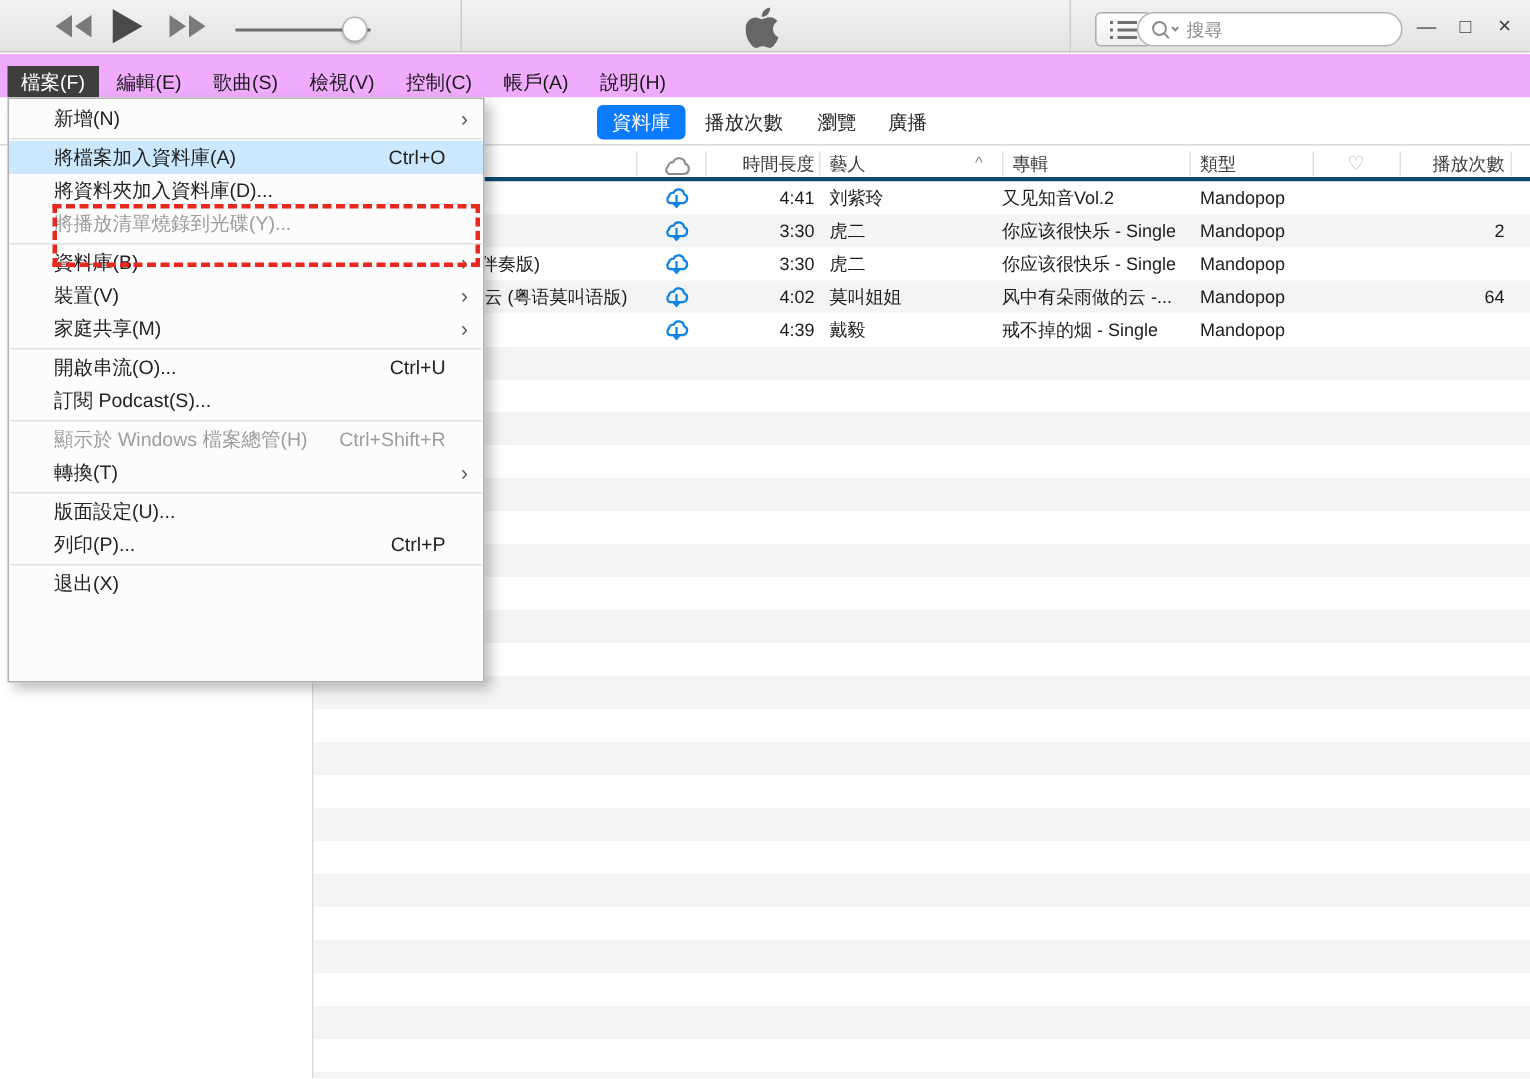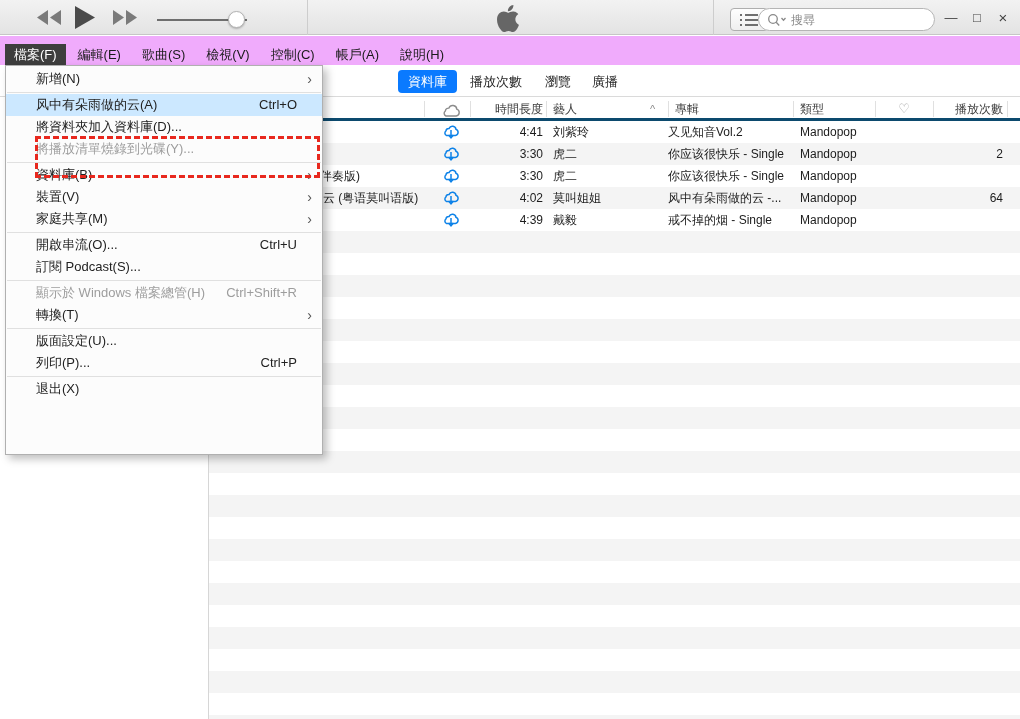--- a/index.html
+++ b/index.html
@@ -265,21 +265,21 @@
         <div class="cell c-plays"></div>
       </div>
     </div>
 
   <div class="stripes"></div>
 
   <div class="filemenu" id="filemenu">
     <div class="annotation"></div>
   <div class="mitem"><span>新增(N)</span><span class="marrow">›</span></div>
       <div class="msep"></div>
-      <div class="mitem highlighted"><span>风中有朵雨做的云(A)</span><span class="mshort">Ctrl+O</span></div>
+      <div class="mitem highlighted"><span>將檔案加入資料庫(A)</span><span class="mshort">Ctrl+O</span></div>
       <div class="mitem"><span>將資料夾加入資料庫(D)...</span></div>
       <div class="mitem disabled"><span>將播放清單燒錄到光碟(Y)...</span></div>
       <div class="msep"></div>
       <div class="mitem"><span>資料庫(B)</span><span class="marrow">›</span></div>
       <div class="mitem"><span>裝置(V)</span><span class="marrow">›</span></div>
       <div class="mitem"><span>家庭共享(M)</span><span class="marrow">›</span></div>
       <div class="msep"></div>
       <div class="mitem"><span>開啟串流(O)...</span><span class="mshort">Ctrl+U</span></div>
       <div class="mitem"><span>訂閱 Podcast(S)...</span></div>
       <div class="msep"></div>

